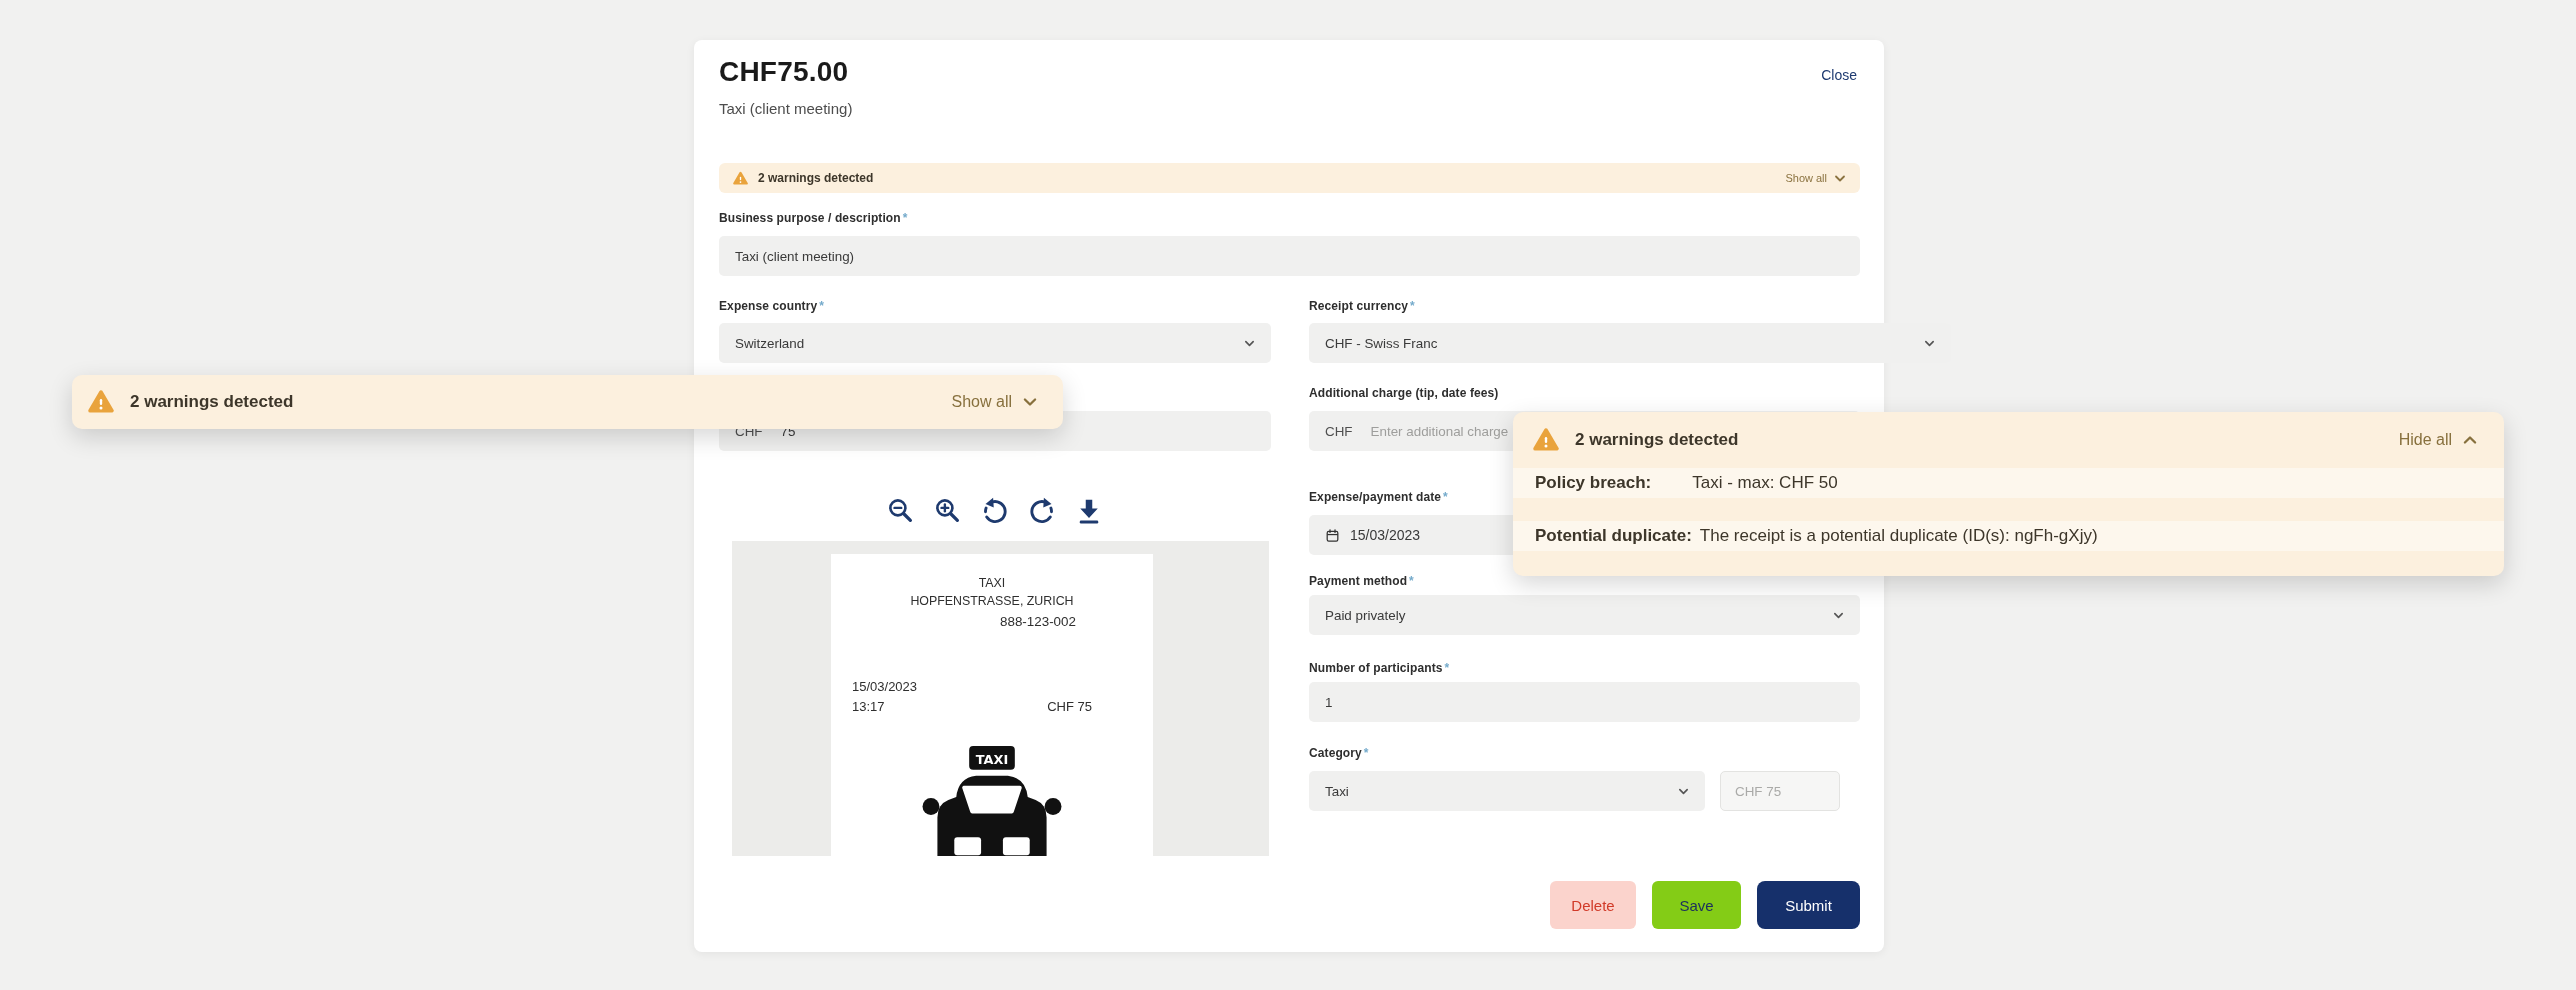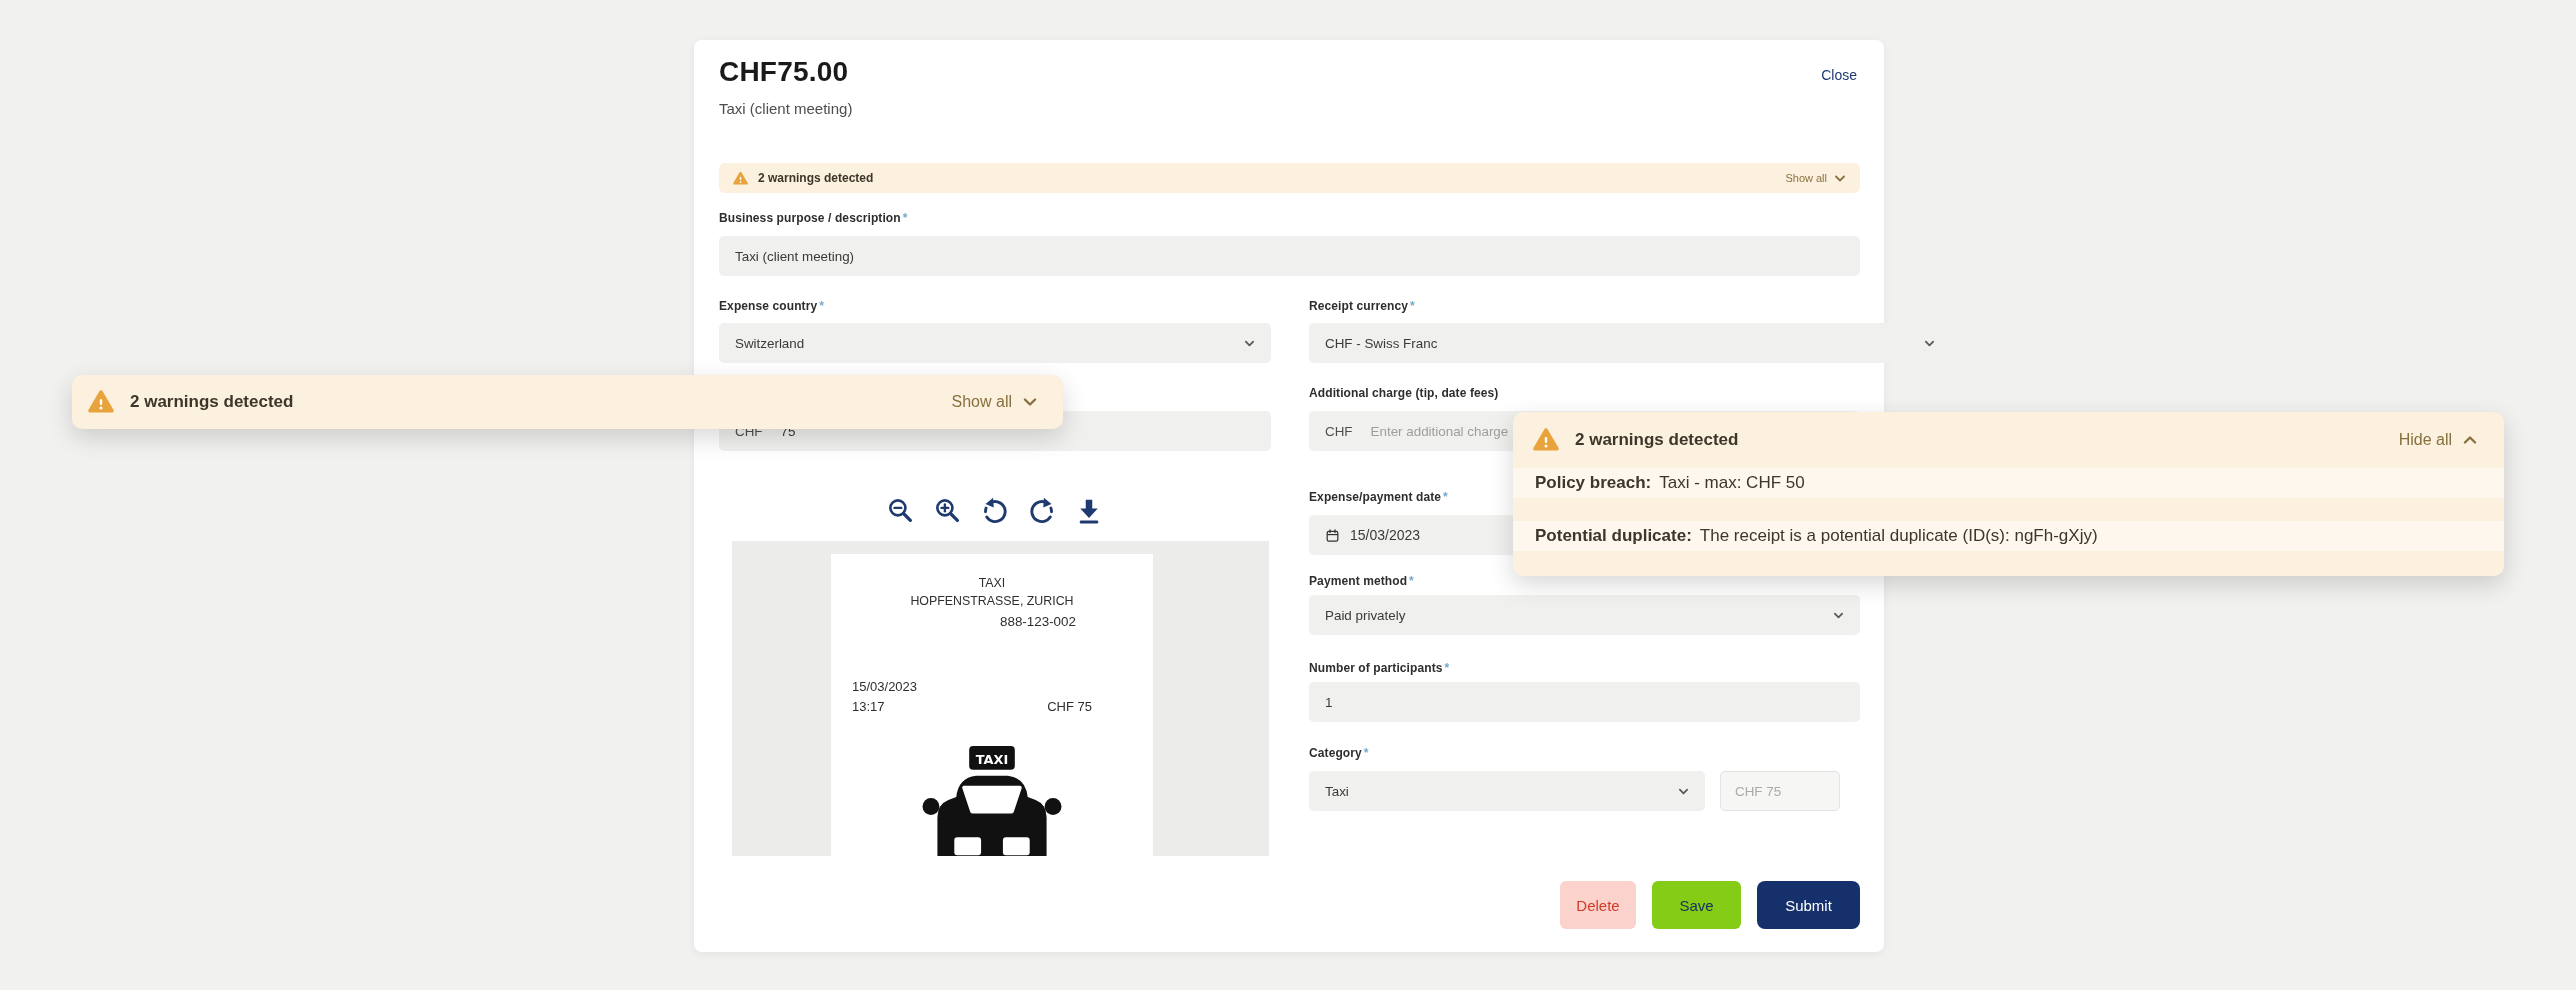--- a/index.html
+++ b/index.html
@@ -39,40 +39,40 @@
   .canvas { position:absolute; left:38px; top:501px; width:537px; height:315px; background:#ececea; }
   .receipt { position:absolute; left:137px; top:514px; width:322px; height:302px; background:#ffffff; overflow:hidden; }
   .rc { position:absolute; width:100%; text-align:center; font-size:12.4px; color:#2f2f2f; }
   .rl { position:absolute; font-size:13px; color:#2f2f2f; }
   .taxi-svg { position:absolute; left:50%; transform:translateX(-50%); top:190px; width:151px; height:131px; }
 
   .btnrow { position:absolute; right:24px; top:841px; display:flex; gap:16px; }
   .btn { height:48px; border:none; border-radius:6px; font-size:15px; font-weight:400;
          display:flex; align-items:center; justify-content:center; cursor:pointer;
          font-family:"Liberation Sans", sans-serif; }
-  .btn-delete { width:76px; background:#fbd3cc; color:#d13a28; }
+  .btn-delete { width:86px; background:#fbd3cc; color:#d13a28; }
   .btn-save { width:89px; background:#84cc16; color:#1c2e5e; }
   .btn-submit { width:103px; background:#16306b; color:#ffffff;border-radius:8px; }
 
   .float { position:absolute; background:#fcf0de; border-radius:10px;
            box-shadow:0 8px 24px rgba(0,0,0,0.16); z-index:10; }
   .tooltip { left:72px; top:375px; width:991px; height:54px; display:flex; align-items:center; padding:0 25px 0 16px; }
   .tooltip .warn-ic { width:26px; height:26px; margin-right:16px; }
   .tooltip .ttxt { font-size:17px; font-weight:700; color:#3d362a; }
   .faction { margin-left:auto; display:flex; align-items:center; gap:10px; cursor:pointer; }
   .faction span { font-size:16px; color:#87703d; }
 
   .panel { left:1513px; top:412px; width:991px; height:164px; }
   .panel-head { position:absolute; left:20px; right:26px; top:15px; display:flex; align-items:center; }
   .panel-head .warn-ic { width:26px; height:26px; margin-right:16px; }
   .panel-head .ptitle { font-size:17px; font-weight:700; color:#3d362a; }
   .prow { position:absolute; left:0; width:100%; height:30px; background:rgba(255,255,255,0.45);
           display:flex; align-items:center; padding:0 22px; font-size:17px; color:#3d362a; }
   .prow b { font-weight:700; margin-right:8px; }
-  .prow-1 { top:56px; }
+  .prow-1 { top:56px;gap:33px; }
   .prow-2 { top:109px; }
 
   svg { display:block; }
 </style>
 </head>
 <body>
 
 <svg width="0" height="0" style="position:absolute">
   <defs>
     <g id="warn-tri">

